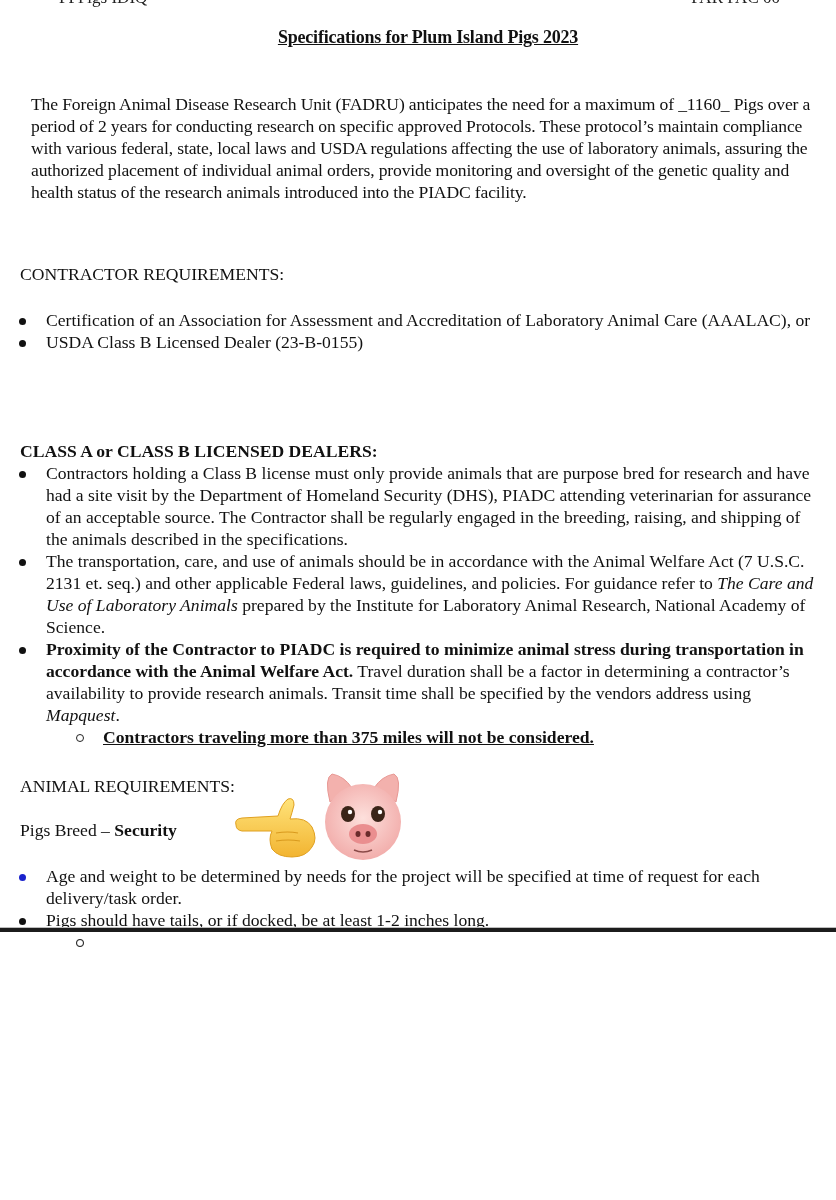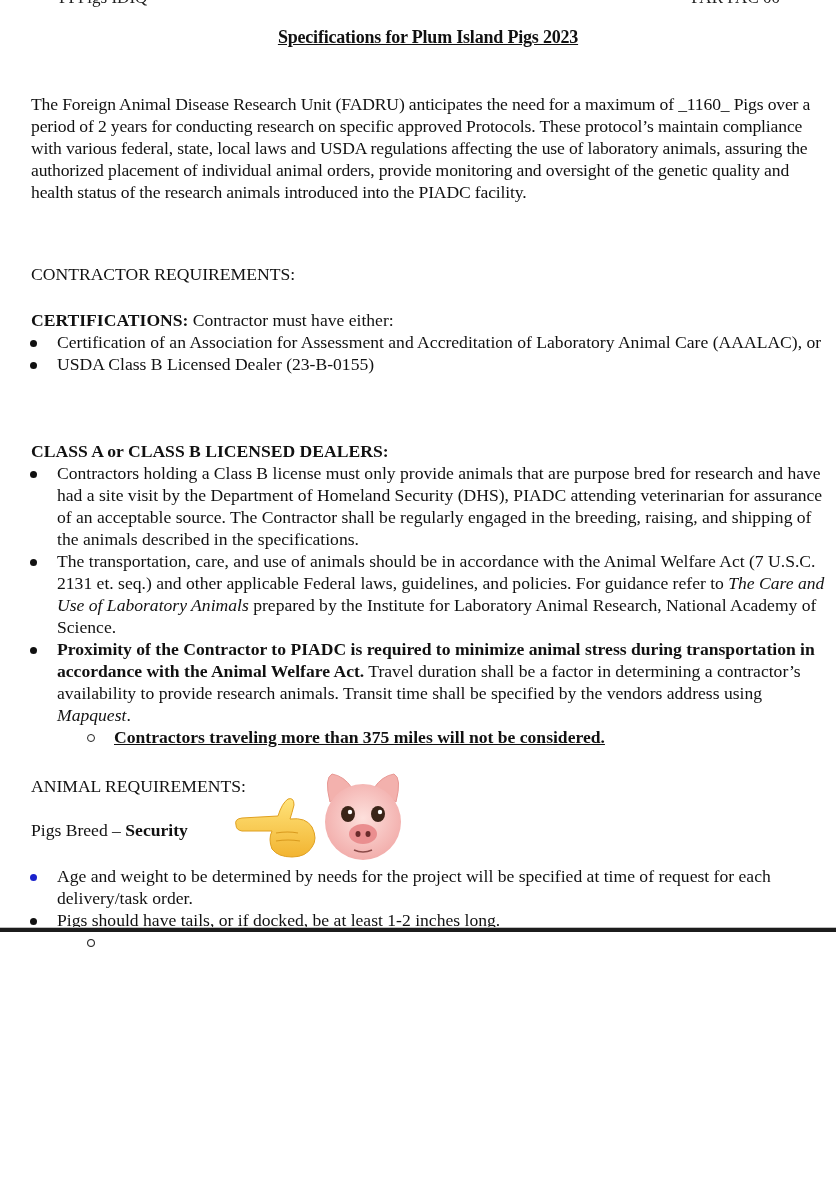--- a/index.html
+++ b/index.html
@@ -13,21 +13,21 @@
   .hdr { position: absolute; top: -13px; font-size: 17px; color: #222; }
   .hdr-left { left: 59px; }
   .hdr-right { right: 56px; }
   .title {
     position: absolute; top: 26px; left: 0; width: 856px; text-align: center;
     font-weight: bold; text-decoration: underline; font-size: 18px;
     letter-spacing: -0.2px;
   }
   .block { position: absolute; left: 31px; width: 800px; }
   .intro { top: 93px; letter-spacing: -0.15px; }
-  .sec { position: absolute; left: 31px; }
+  .sec { position: absolute; left: 20px; }
   ul.bul { list-style: none; margin: 0; padding: 0; }
   ul.bul > li { position: relative; padding-left: 57px; }
   ul.bul > li .dot {
     position: absolute; left: 30px; top: 9px; width: 7px; height: 7px;
     border-radius: 50%; background: #111;
   }
   ul.bul > li .dot.blue { background: #1a22cc; }
   ul.sub { list-style: none; margin: 0; padding: 0; }
   ul.sub > li { position: relative; padding-left: 114px; }
   ul.sub > li .circ {
@@ -58,23 +58,20 @@
 
   <div class="title">Specifications for Plum Island Pigs 2023</div>
 
   <div class="block intro">
     <span>The Foreign Animal Disease Research Unit (FADRU) anticipates the need for a maximum of </span><span class="qty">_1160_</span><span> Pigs over a period of 2 years for conducting research on specific approved Protocols. These protocol’s maintain compliance with various federal, state, local laws and USDA regulations affecting the use of laboratory animals, assuring the authorized placement of individual animal orders, provide monitoring and oversight of the genetic quality and health status of the research animals introduced into the PIADC facility.</span>
   </div>
 
   <div class="sec" style="top:263px;">CONTRACTOR REQUIREMENTS:</div>
 
   <div class="sec" style="top:309px; width:800px;">
-    <div>
-      <b>CERTIFICATIONS:</b><span> Contractor must have either:</span>
-    </div>
     <ul class="bul" style="margin-left:-31px;">
       <li><span class="dot"></span><span>Certification of an Association for Assessment and Accreditation of Laboratory Animal Care (AAALAC), or</span></li>
       <li><span class="dot"></span><span>USDA Class B Licensed Dealer (23-B-0155)</span></li>
     </ul>
   </div>
 
   <div class="sec" style="top:440px; width:805px;">
     <div><b>CLASS A or CLASS B LICENSED DEALERS:</b></div>
     <ul class="bul" style="margin-left:-31px;">
       <li><span class="dot"></span><span>Contractors holding a Class B license must only provide animals that are purpose bred for research and have had a site visit by the Department of Homeland Security (DHS), PIADC attending veterinarian for assurance of an acceptable source. The Contractor shall be regularly engaged in the breeding, raising, and shipping of the animals described in the specifications.</span></li>

